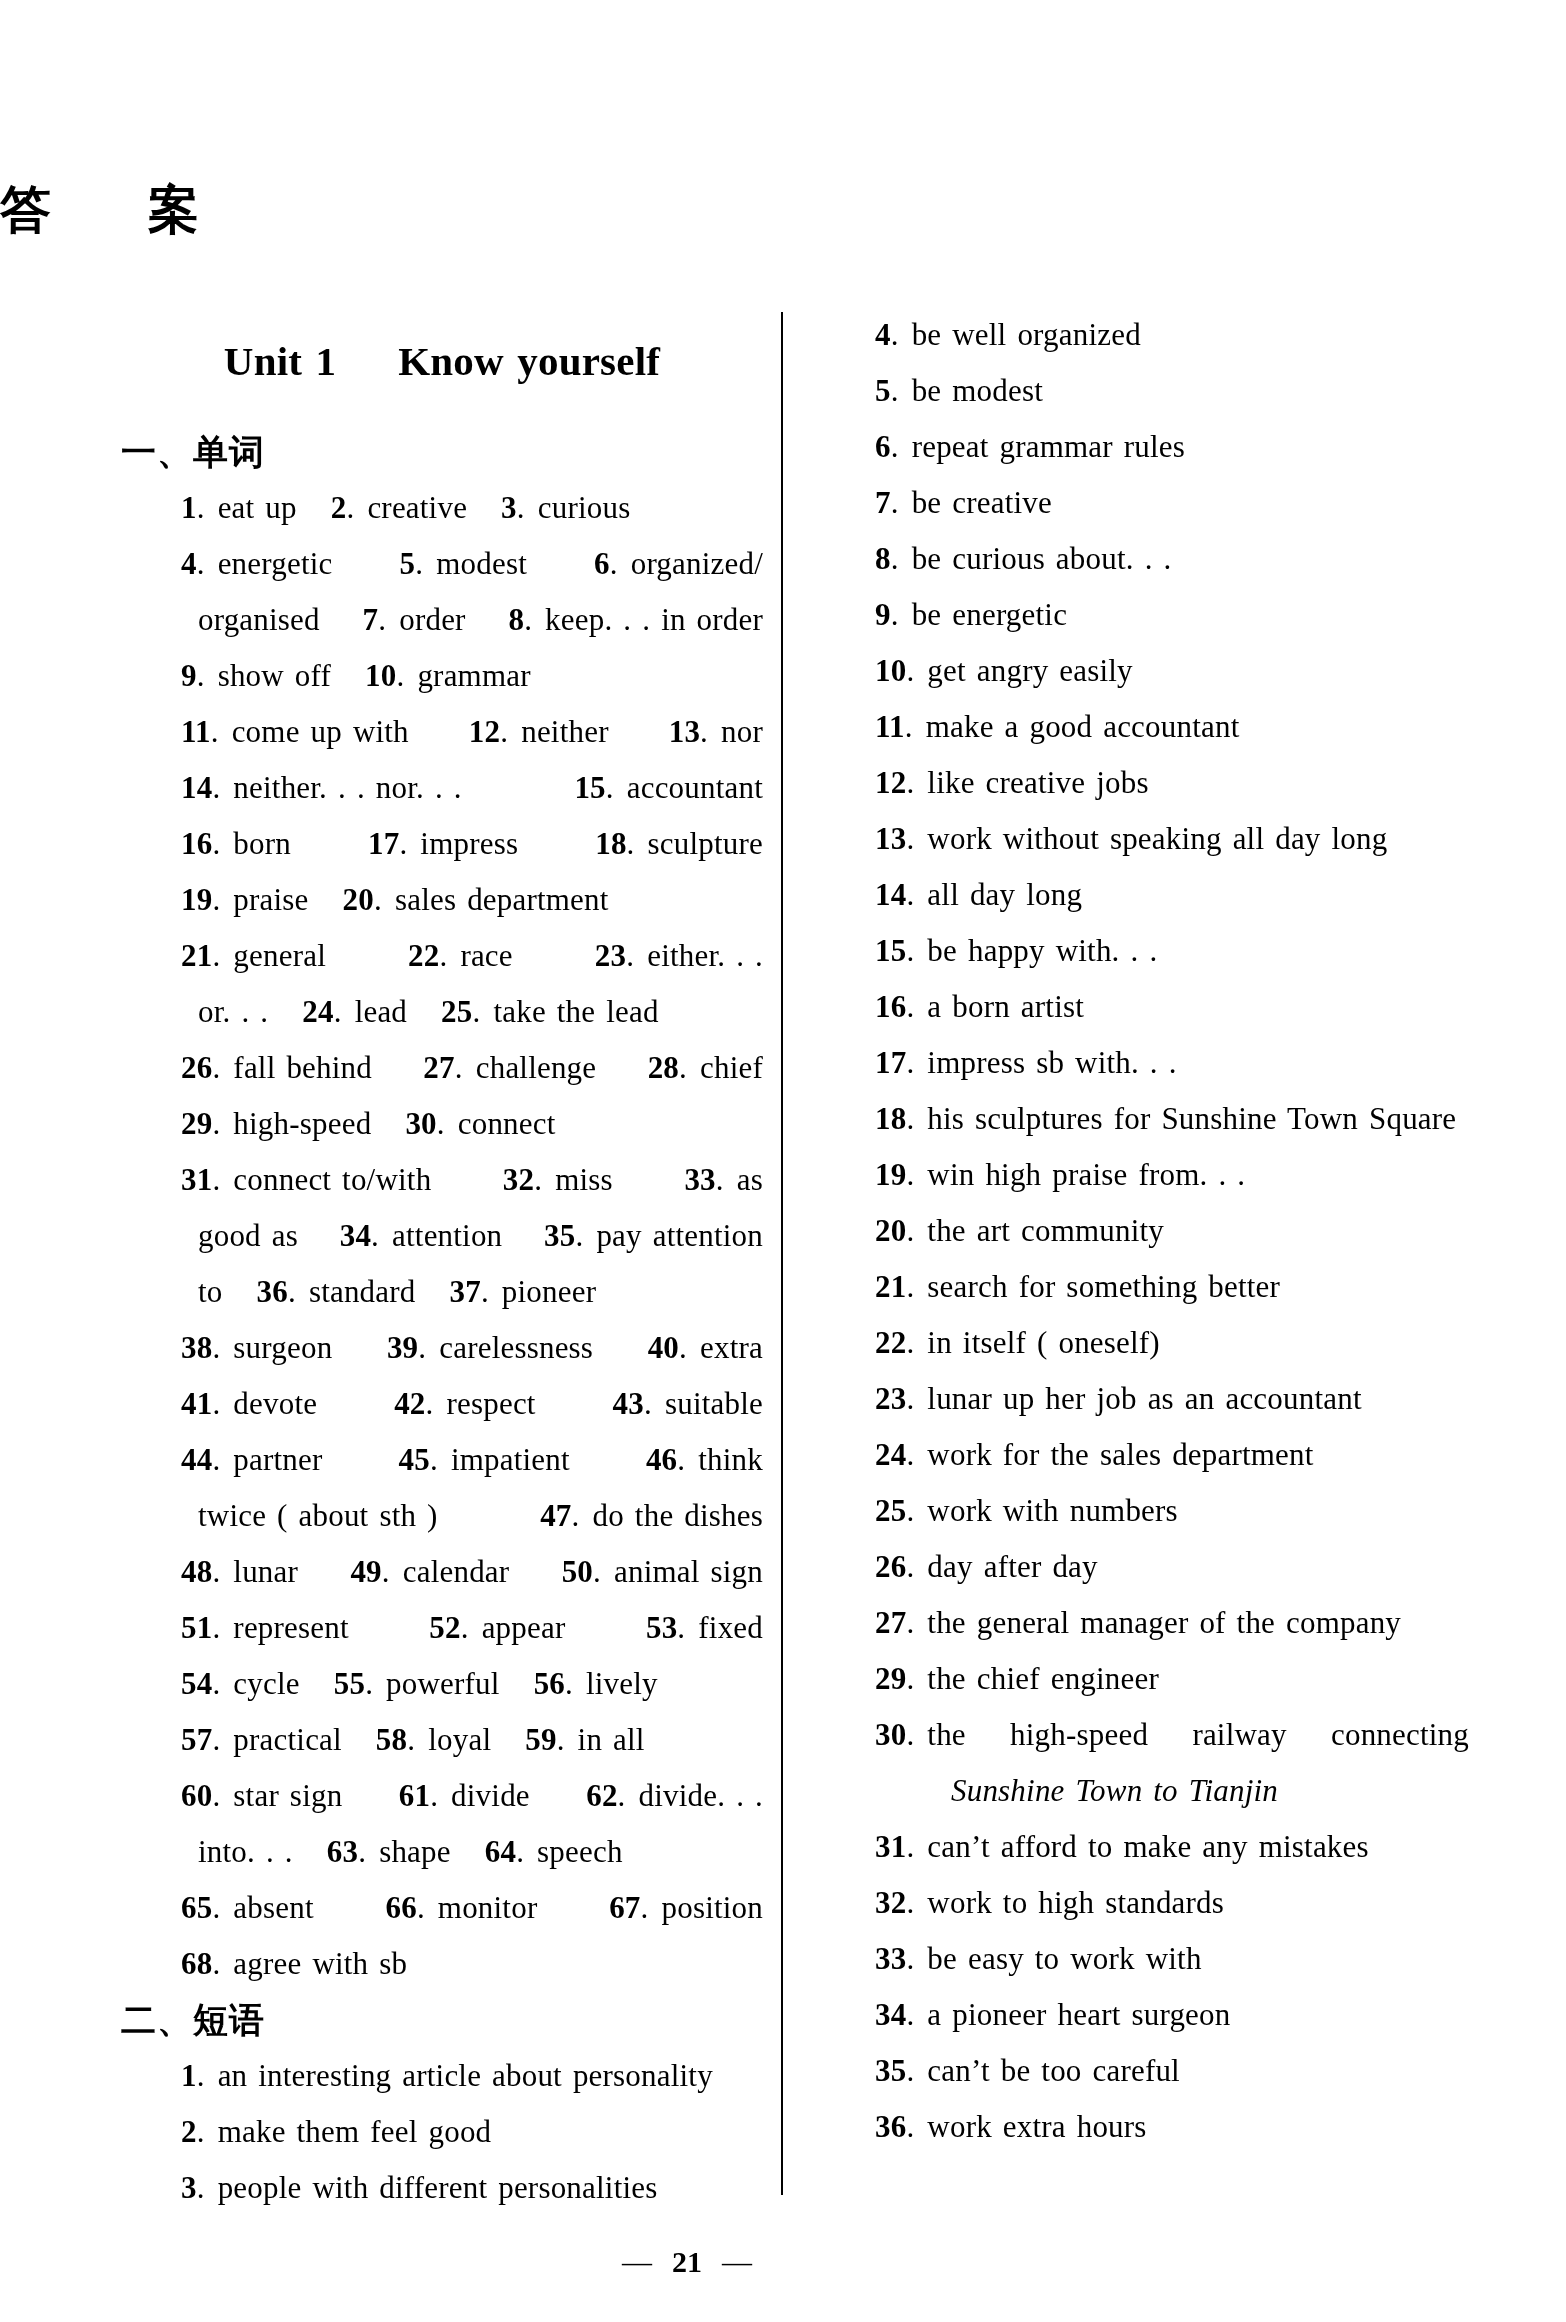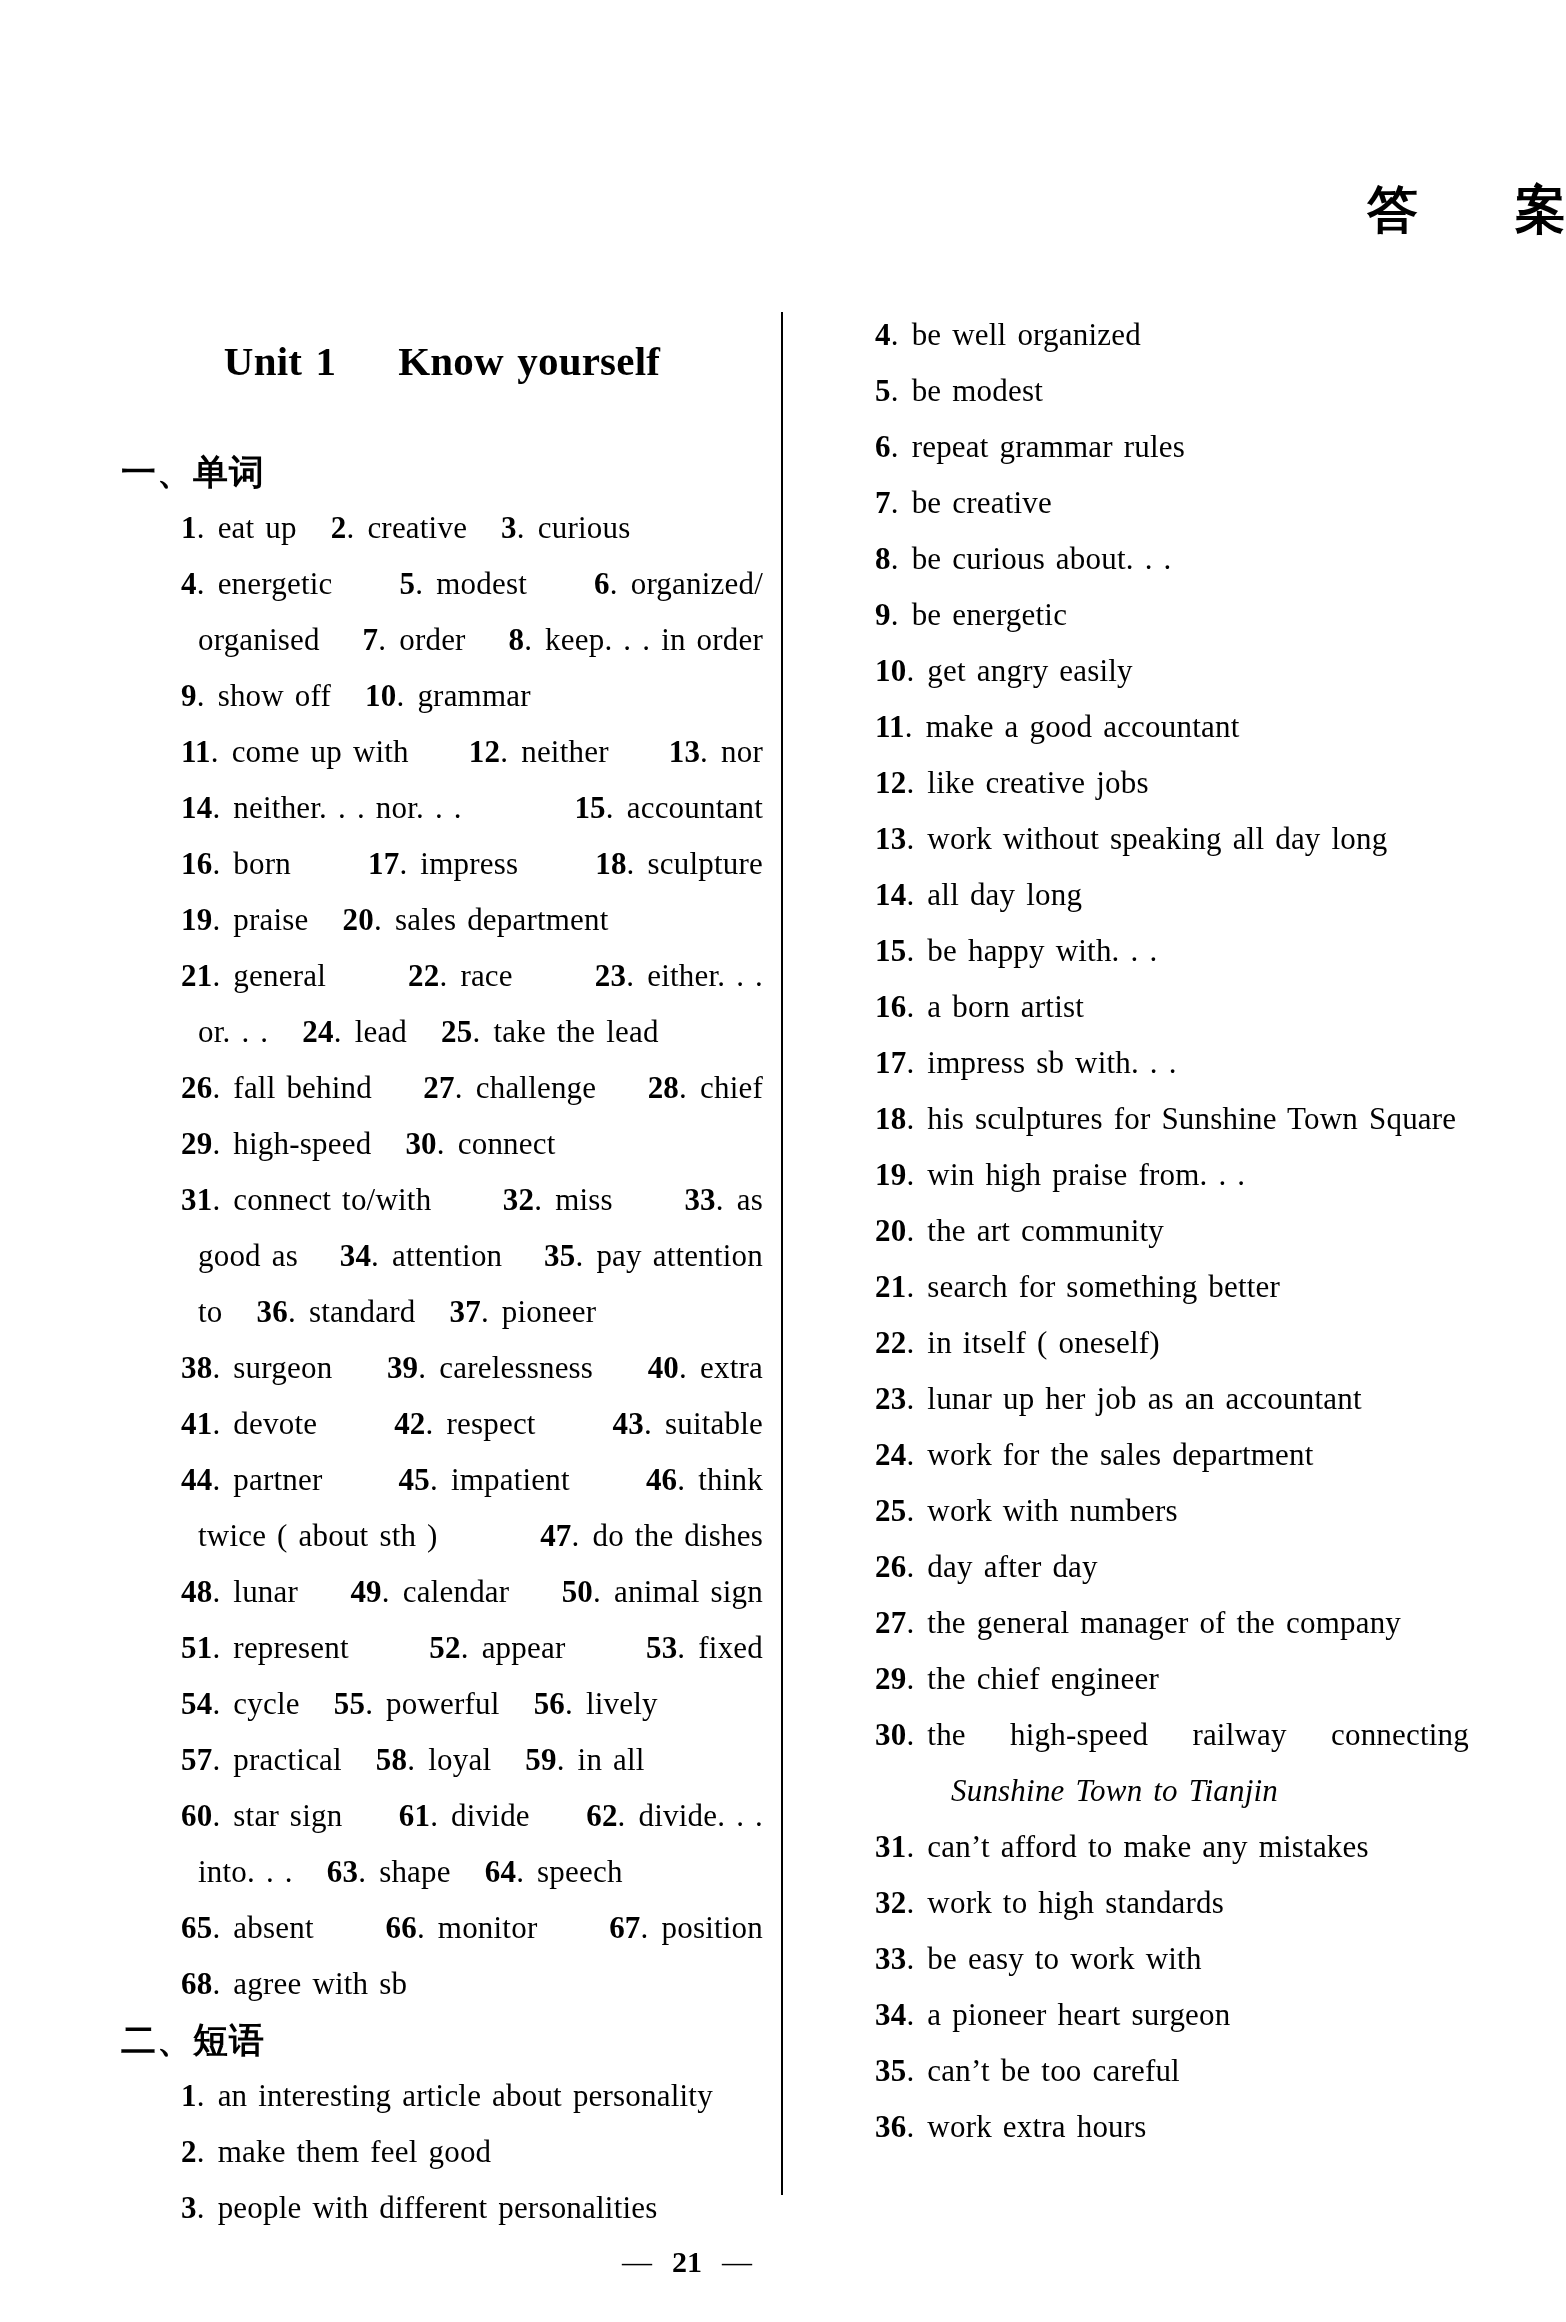--- a/index.html
+++ b/index.html
@@ -7,21 +7,21 @@
     position:relative;
     width:1566px;height:2323px;
     background:#ffffff;
     color:#000;
     font-family:"Liberation Serif","DejaVu Serif",serif;
     overflow:hidden;
   }
   
   .main-title{
     position:absolute;top:180px;left:0;width:1566px;
-    text-align:right;
+    text-align:left;
     font-family:"Liberation Sans","DejaVu Sans",sans-serif;
     font-weight:bold;
     font-size:51px;line-height:59px;
     letter-spacing:0;
   }
   .main-title .tchar2{margin-left:97px;}
   
   .divider{
     position:absolute;left:781px;top:312px;width:2px;height:1883px;
     background:#000;
@@ -31,21 +31,21 @@
   .col-right{left:875px;top:307px;width:594px;}
   .unit-heading{
     height:69px;line-height:69px;
     text-align:center;
     font-weight:bold;font-size:41px;
     white-space:nowrap;
   }
   .unit-heading .unit-label{margin-right:62px;}
   .cn-heading{
     height:56px;line-height:56px;
-    margin-top:48px;
+    margin-top:28px;
     font-family:"Liberation Sans","DejaVu Sans",sans-serif;
     font-weight:bold;font-size:35px;
     letter-spacing:1px;
   }
   .cn-heading.second{margin-top:0;}
   .lines{padding-left:60px;}
   .line{
     height:56px;
     display:flex;align-items:center;
     gap:34px;

